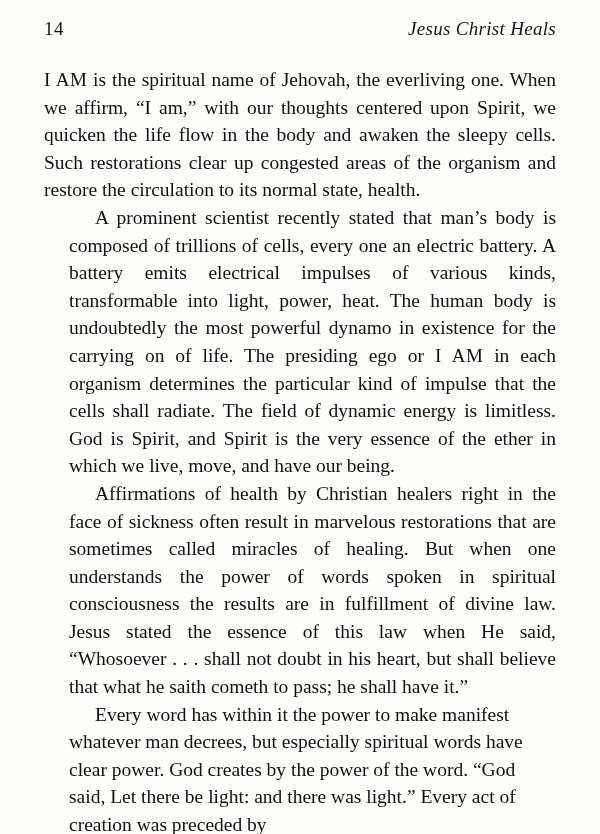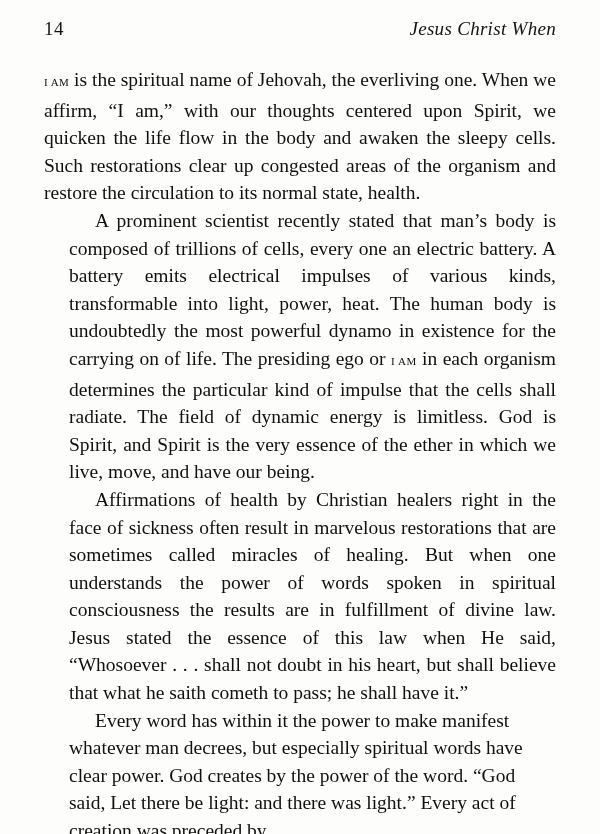--- a/index.html
+++ b/index.html
@@ -50,35 +50,35 @@
   }
   .body-text p {
     margin: 0;
   }
   .body-text p.indent {
     text-indent: 26px;
     margin-left: 25px;
   }
   .smallcap {
     font-variant: small-caps;
-    font-size: 11px;
+    font-size: 19px;
     letter-spacing: 0.4px;
   }
   .lastline {
     text-align: left;
   }
 </style>
 </head>
 <body>
 
 <div class="page">
 
   <div class="running-head">
     <span class="folio">14</span>
-    <span class="book-title">Jesus Christ When</span>
+    <span class="book-title">Jesus Christ Heals</span>
   </div>
 
   <div class="body-text">
 
     <p><span class="smallcap">I AM</span><span> is the spiritual name of Jehovah, the everliving one. When we affirm, “I am,” with our thoughts centered upon Spirit, we quicken the life flow in the body and awaken the sleepy cells. Such restorations clear up congested areas of the organism and restore the circulation to its normal state, health.</span></p>
 
     <p class="indent"><span>A prominent scientist recently stated that man’s body is composed of trillions of cells, every one an electric battery. A battery emits electrical impulses of various kinds, transformable into light, power, heat. The human body is undoubtedly the most powerful dynamo in existence for the carrying on of life. The presiding ego or </span><span class="smallcap">I AM</span><span> in each organism determines the particular kind of impulse that the cells shall radiate. The field of dynamic energy is limitless. God is Spirit, and Spirit is the very essence of the ether in which we live, move, and have our being.</span></p>
 
     <p class="indent">Affirmations of health by Christian healers right in the face of sickness often result in marvelous restorations that are sometimes called miracles of healing. But when one understands the power of words spoken in spiritual consciousness the results are in fulfillment of divine law. Jesus stated the essence of this law when He said, “Whosoever . . . shall not doubt in his heart, but shall believe that what he saith cometh to pass; he shall have it.”</p>
 

